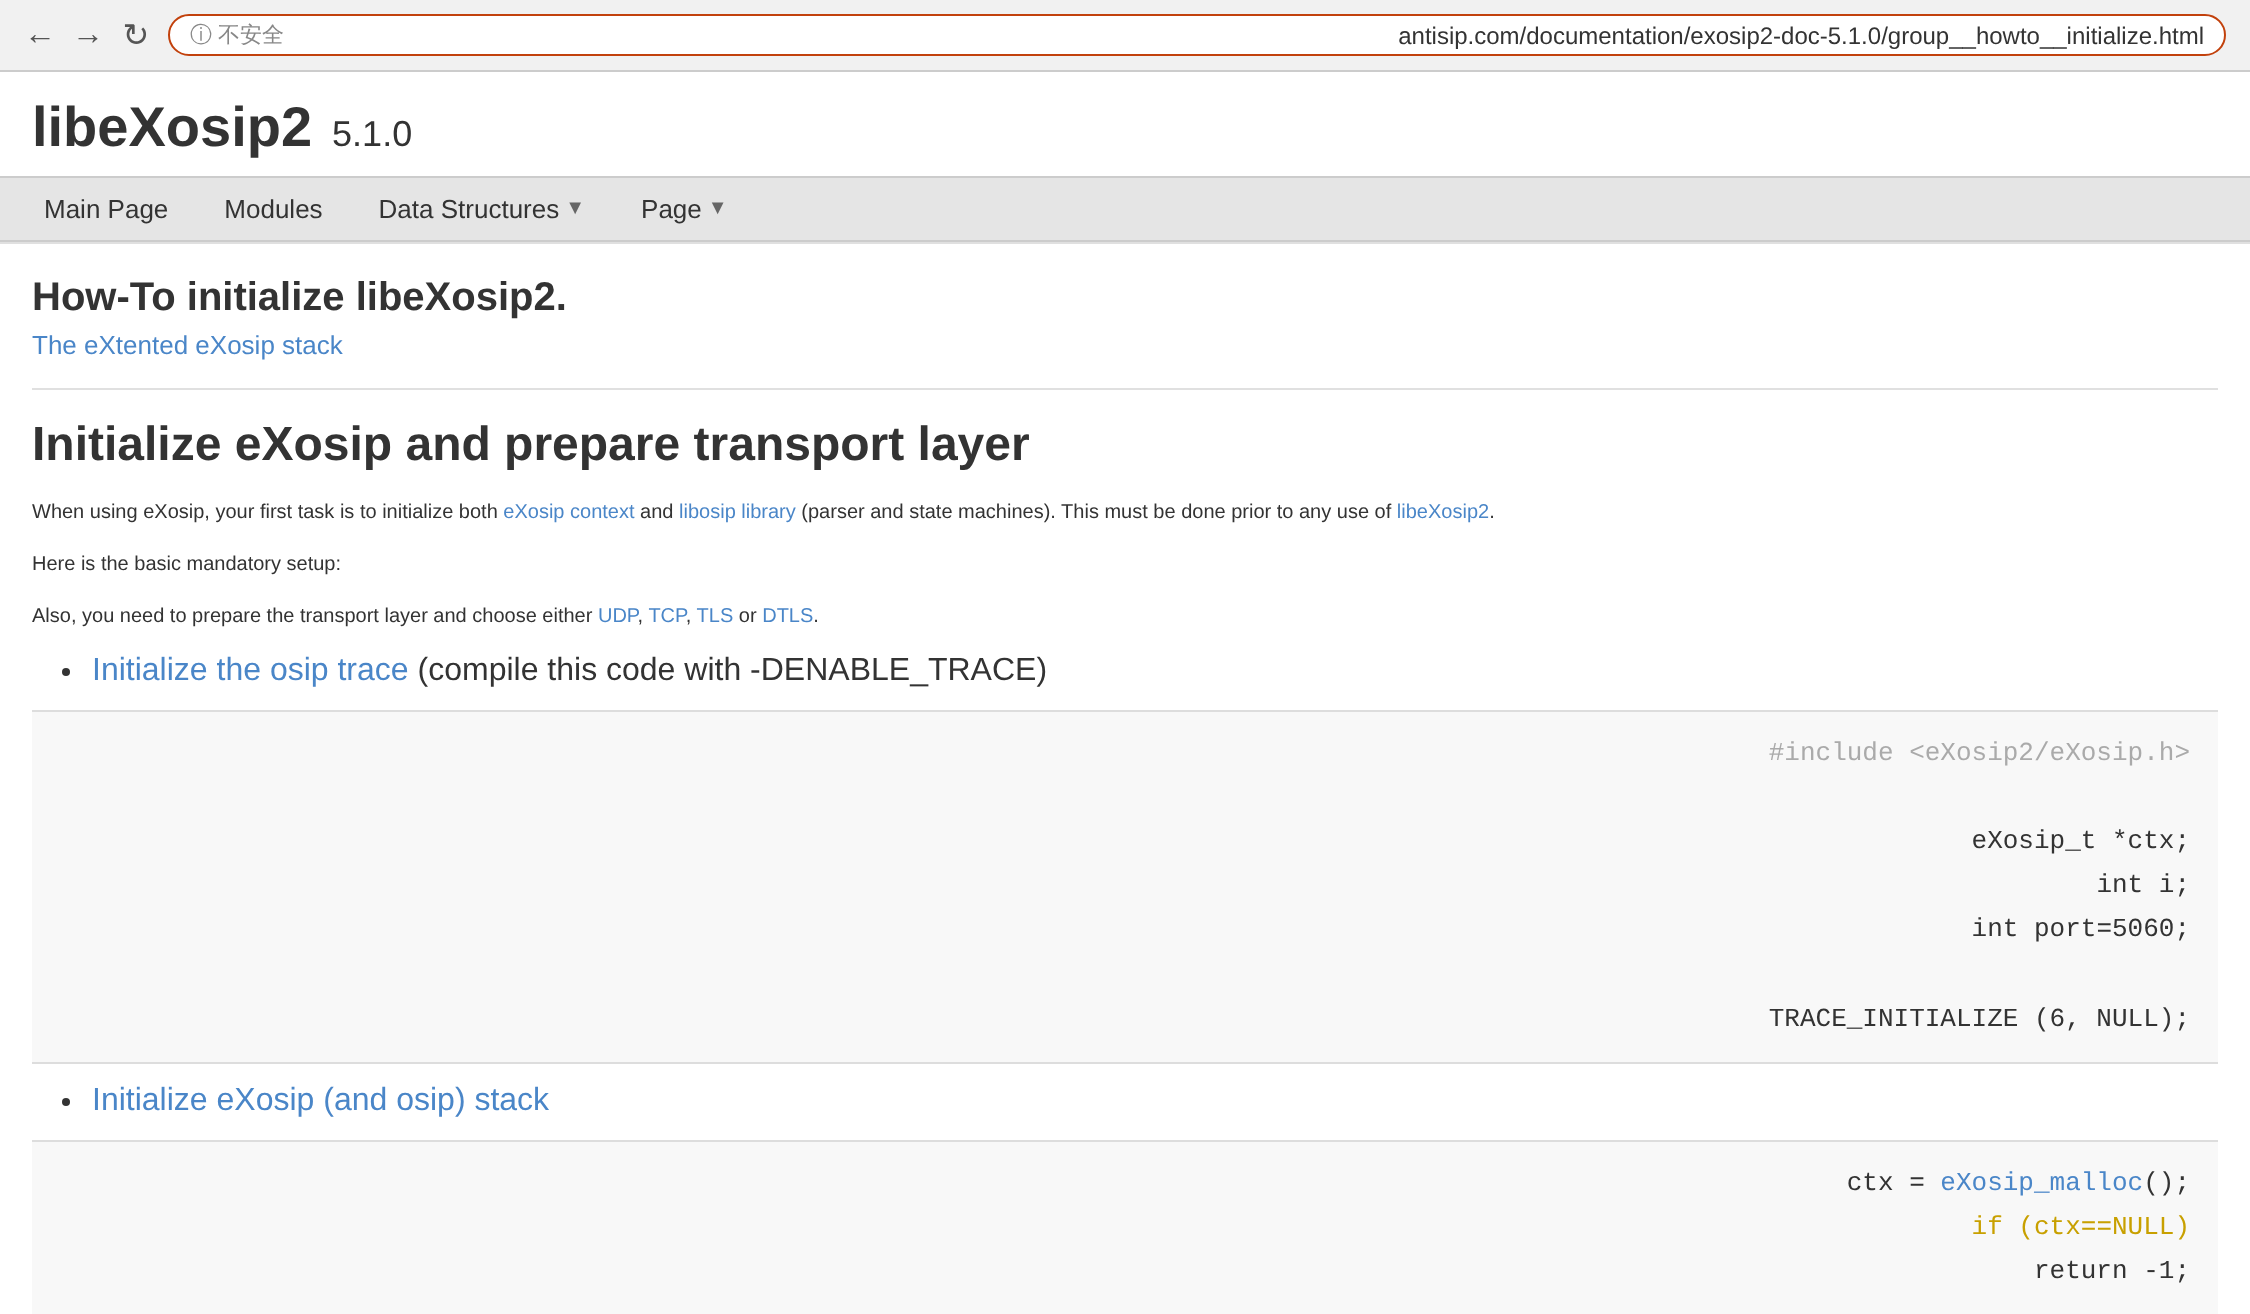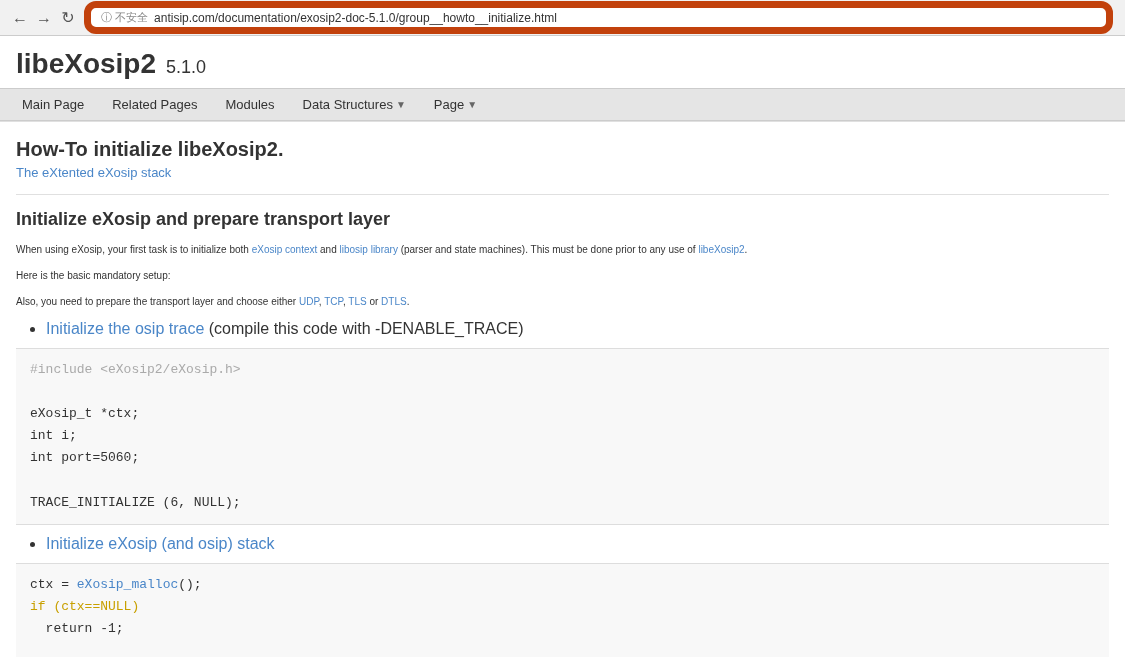--- a/index.html
+++ b/index.html
@@ -19,29 +19,30 @@
       width: 16px; height: 16px;
       background: none;
       border: none;
       cursor: pointer;
       font-size: 16px;
       color: #555;
       display: flex; align-items: center; justify-content: center;
     }
     .address-bar {
       flex: 1;
-      border: 7px solid #c2410c;
+      border: 1px solid #c2410c;
       border-radius: 12px;
       padding: 2px 10px;
       font-size: 12px;
       background: #fff;
       color: #333;
       display: flex;
       align-items: center;
       gap: 6px;
+      justify-content: space-between;
     }
     .lock-icon { color: #888; font-size: 11px; }
     .url-text { color: #333; font-size: 12px; }
 
     
     .page-content {
       max-width: 1125px;
     }
 
     
@@ -104,21 +105,21 @@
     }
 
     .section-divider {
       border: none;
       border-top: 1px solid #e0e0e0;
       margin: 14px 0;
     }
 
     
     .section-heading {
-      font-size: 18px;
+      font-size: 24px;
       font-weight: bold;
       color: #333;
       margin-bottom: 12px;
     }
 
     
     .para {
       font-size: 10px;
       line-height: 1.6;
       color: #333;
@@ -141,20 +142,21 @@
       background: #f8f8f8;
       border-top: 1px solid #ddd;
       border-bottom: 1px solid #ddd;
       padding: 10px 14px;
       font-family: 'Courier New', Courier, monospace;
       font-size: 13px;
       color: #333;
       margin-bottom: 10px;
       line-height: 1.7;
       white-space: pre;
+      text-align: right;
     }
     .code-keyword { color: #c8a000; }
     .code-func { color: #4a86c8; }
     .code-include { color: #aaa; }
   </style>
 </head>
 <body>
 
 <div class="browser-bar">
   <button class="browser-btn">←</button>
@@ -168,21 +170,20 @@
 
 <div class="page-content">
 
   <div class="site-header">
     <span class="site-title">libeXosip2</span>
     <span class="site-version">5.1.0</span>
   </div>
 
   <nav class="nav-bar">
     <a class="nav-item">Main Page</a>
-    <a class="nav-item">Related Pages</a>
     <a class="nav-item">Modules</a>
     <a class="nav-item">
       <span>Data Structures</span>
       <span class="nav-dropdown-arrow">▼</span>
     </a>
     <a class="nav-item">
       <span>Page</span>
       <span class="nav-dropdown-arrow">▼</span>
     </a>
   </nav>

